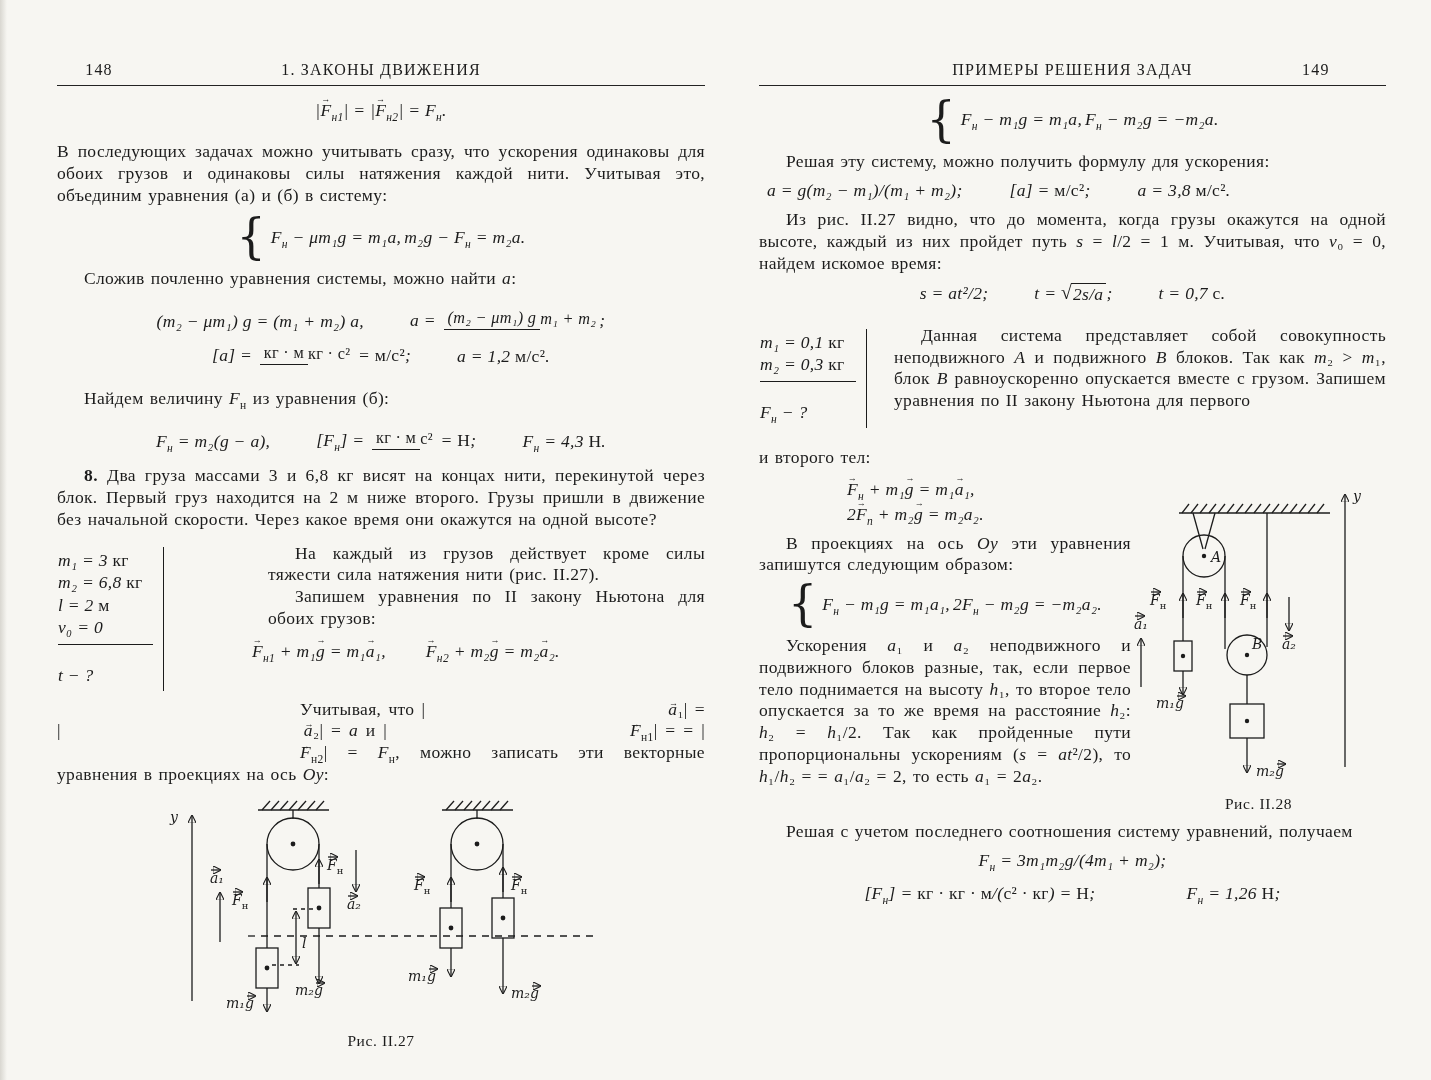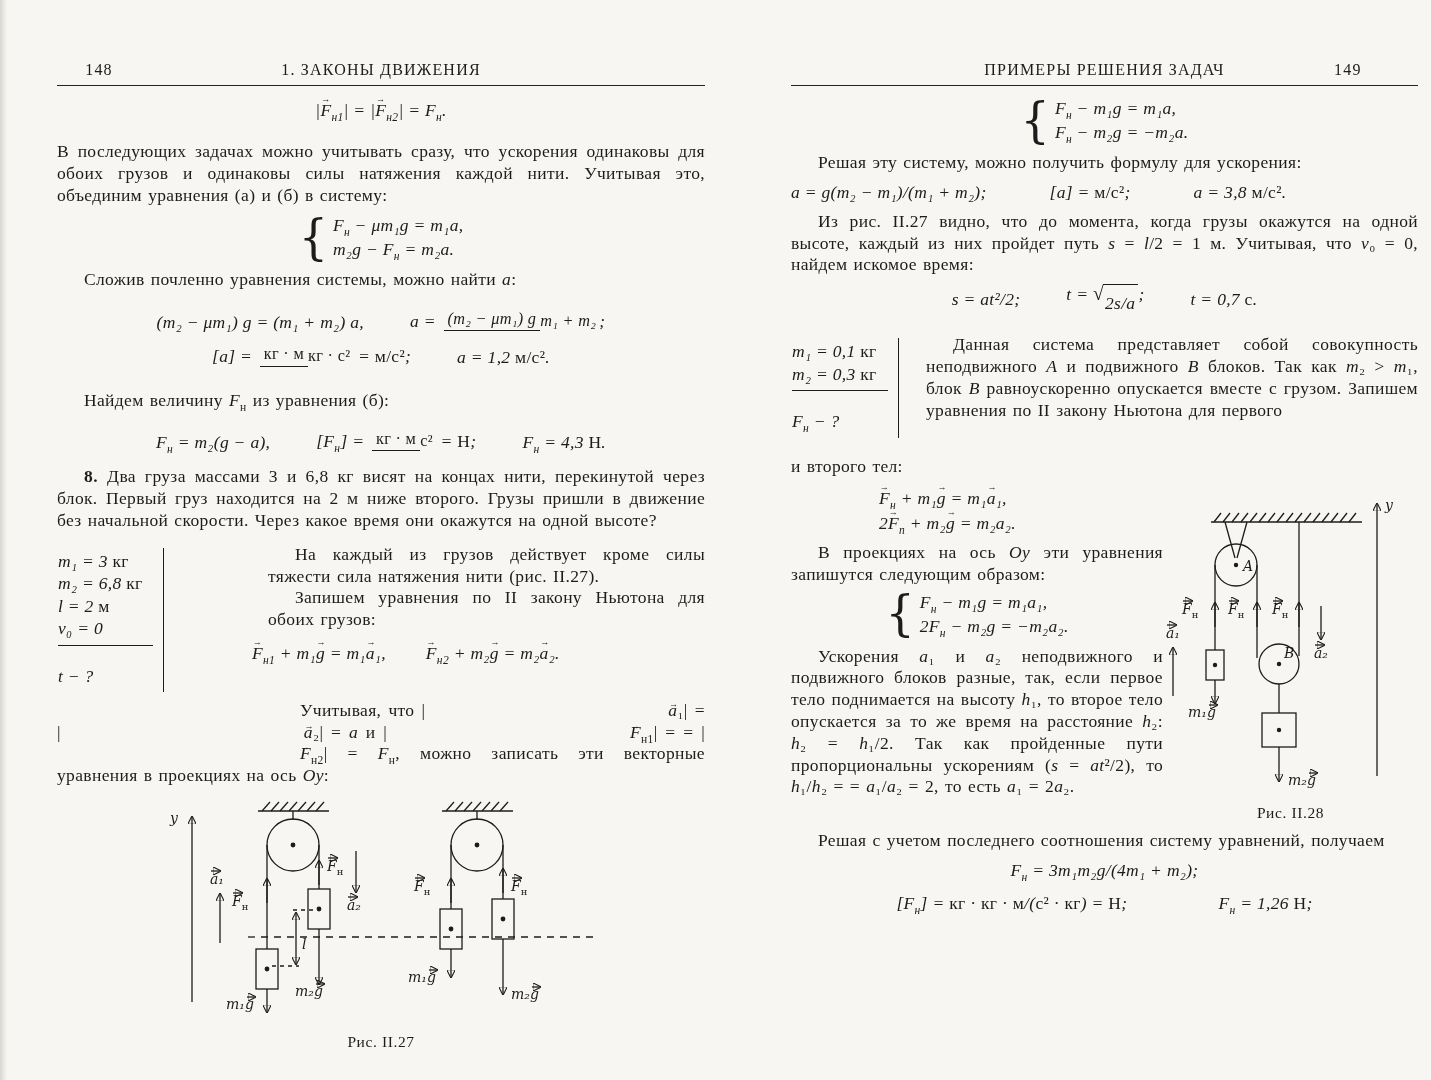--- a/index.html
+++ b/index.html
@@ -5,21 +5,21 @@
   html,body{margin:0;padding:0}
   body{
     width:1431px;height:1080px;position:relative;overflow:hidden;
     background:#f7f6f2;color:#1c1c1c;
     font-family:"Liberation Serif","DejaVu Serif",serif;
   }
   body::before{content:"";position:absolute;left:0;top:0;bottom:0;width:7px;
     background:linear-gradient(90deg,#d9d7d1,#f7f6f2);pointer-events:none}
   .page{position:absolute;top:0}
   #page-left{left:57px;width:648px}
-  #page-right{left:791px;width:627px}
+  #page-right{left:759px;width:627px}
 
   .phead{display:grid;grid-template-columns:84px 1fr 84px;align-items:baseline;
     border-bottom:1.5px solid #232323;padding:61px 0 6px;
     font-size:16px;letter-spacing:1.2px}
   .phead .num-l{text-align:center}
   .phead .ttl{text-align:center}
   .phead .num-r{}
 
   .tx{font-size:17.5px;line-height:21.8px;letter-spacing:.35px;word-spacing:1.4px;margin:0}
   .just{text-align:justify}
@@ -33,26 +33,26 @@
   .ctr{text-align:center}
   .frow{display:flex;align-items:center;justify-content:center;gap:46px}
   .vec{position:relative;display:inline-block;font-style:italic}
   .vec .va{position:absolute;left:.08em;top:-.66em;font-size:.52em;font-style:normal}
   .frac{display:inline-flex;flex-direction:row;align-items:center;vertical-align:middle;
     line-height:1.25;font-size:.93em;margin:0 3px;transform:translateY(-3px)}
   .frac .ft{border-bottom:1.1px solid #1c1c1c;padding:0 4px 1px}
   .frac .fb{padding-top:1px}
   .sqt{display:inline-flex;align-items:flex-start}
   .sqt .rs{font-size:1.12em;line-height:1.05;margin-right:-1px}
-  .sqt .rb{border-top:1.2px solid #1c1c1c;padding:8px 3px 0 2px}
+  .sqt .rb{border-top:1.2px solid #1c1c1c;padding:0 3px 0 2px}
 
   .sys{display:flex;align-items:center;justify-content:center;gap:5px;margin:9px 0}
   .brace{font-size:46px;font-weight:300;line-height:.95;font-family:"DejaVu Serif",serif;
     transform:scaleY(1.04);font-style:normal}
-  .syscol{display:flex;flex-direction:column;gap:3px}
+  .syscol{display:flex;gap:3px}
 
   .m-t6{margin-top:6px}.m-t8{margin-top:8px}.m-t10{margin-top:20px}.m-t12{margin-top:12px}
   .m-t14{margin-top:14px}
 
   .solution{position:relative}
   .dano{position:absolute;left:0;top:4px;border-right:1.5px solid #1c1c1c;padding:2px 10px 5px 1px}
   .dano .drow{display:block;line-height:22.5px;white-space:nowrap}
   .dano .ans{border-top:1.5px solid #1c1c1c;margin-top:5px;padding-top:19px}
   #page-left .dano{width:95px}
   #page-right .dano{width:96px}
@@ -276,21 +276,21 @@
   <div class="sys m-t12">
     <span class="brace">{</span>
     <span class="syscol">
       <span class="fm">F<sub>н</sub> − m₁g = m₁a,</span>
       <span class="fm">F<sub>н</sub> − m₂g = −m₂a.</span>
     </span>
   </div>
 
   <p class="tx just ind m-t6">Решая эту систему, можно получить формулу для ускорения:</p>
 
-  <div class="frow m-t8" style="justify-content:flex-start;gap:63px">
+  <div class="frow m-t8" style="justify-content:flex-start;margin-left:8px;gap:47px">
     <span class="fm">a = g(m₂ − m₁)/(m₁ + m₂);</span>
     <span class="fm">[a] = <span class="up">м/с²</span>;</span>
     <span class="fm">a = 3,8 <span class="up">м/с²</span>.</span>
   </div>
 
   <p class="tx just ind m-t8">Из рис. II.27 видно, что до момента, когда грузы окажутся на одной высоте, каждый из них пройдет путь <span class="it">s</span> = <span class="it">l</span>/2 = 1 м. Учитывая, что <span class="it">v</span>₀ = 0, найдем искомое время:</p>
 
   <div class="frow m-t8">
     <span class="fm">s = at²/2;</span>
     <span class="fm">t = <span class="sqt">

